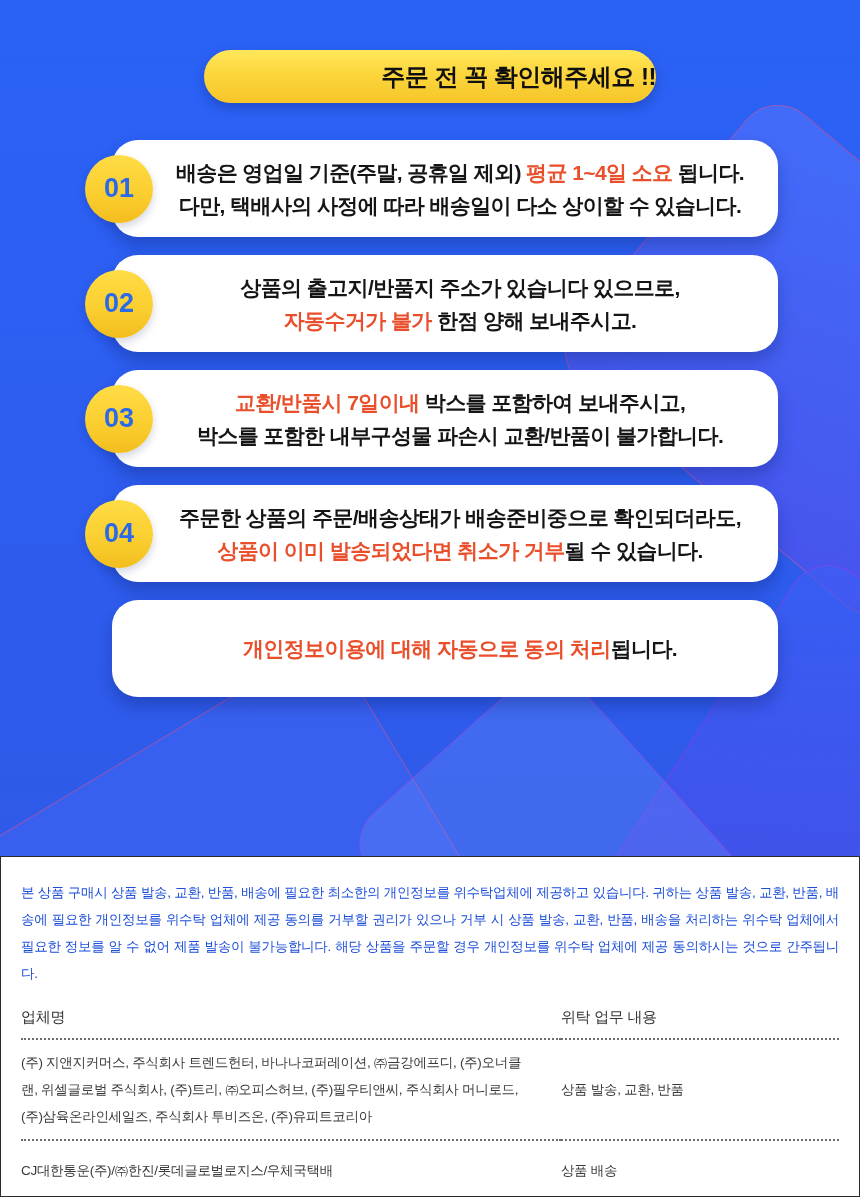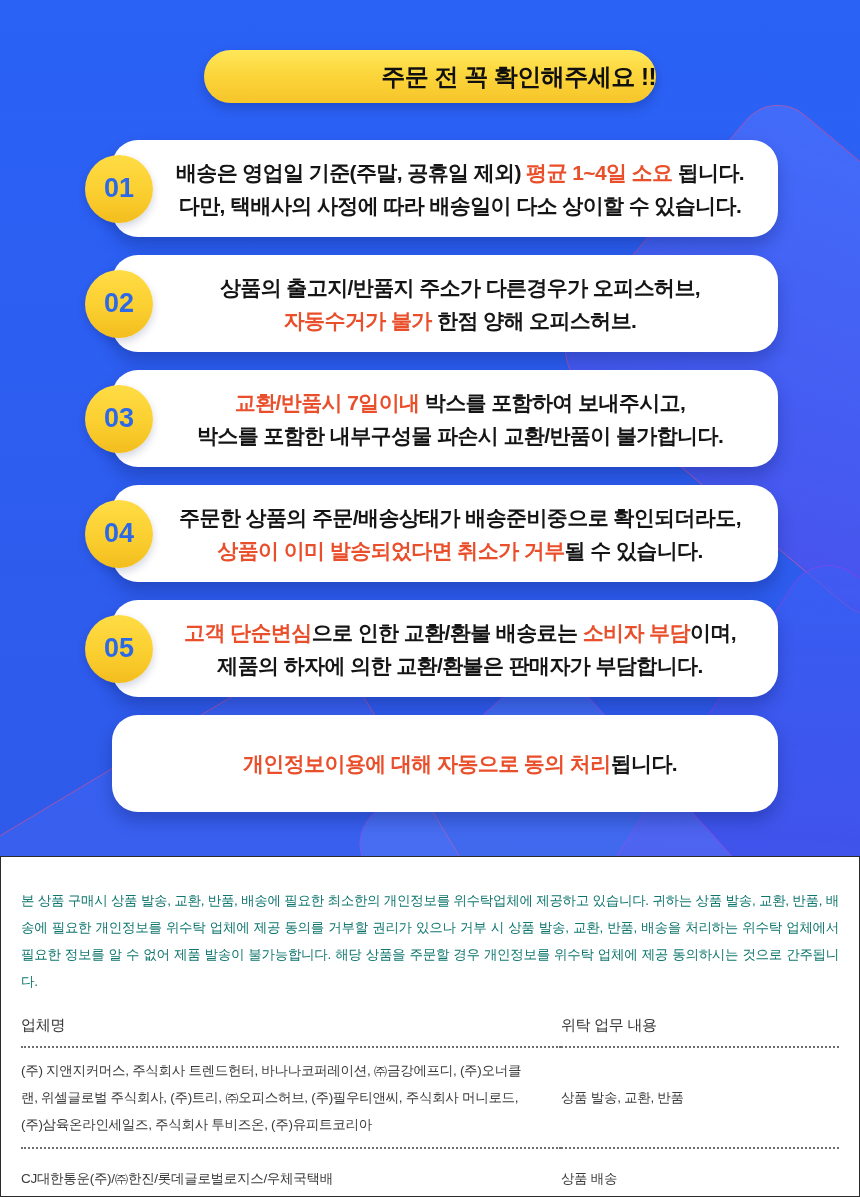--- a/index.html
+++ b/index.html
@@ -41,21 +41,21 @@
            font-size:27px; font-weight:700; color:#2c69e8;
            box-shadow:0 4px 8px rgba(8,20,90,.18); }
   .card-text { padding:0 32px 0 62px; text-align:center; }
   .line { font-size:21px; font-weight:700; color:#151515; line-height:33px; letter-spacing:-0.6px; white-space:nowrap; }
   .line .em { color:#ea4f2c; }
 
   
   .privacy { position:absolute; top:856px; left:0; width:860px; height:341px;
              background:#ffffff; border:1px solid #2b2b2b; padding:15px 20px 0 20px; }
   .privacy-title { font-size:15px; font-weight:700; color:#111; letter-spacing:-0.4px; }
-  .privacy-body { margin-top:15px; font-size:13.5px; line-height:27px; color:#0f766e;
+  .privacy-body { margin-top:7px; font-size:13.5px; line-height:27px; color:#1d4ed8;
                   letter-spacing:-0.3px; text-align:justify; }
   table.delegate { width:100%; margin-top:12px; border-collapse:collapse; table-layout:fixed; }
   table.delegate th { width:66%; text-align:left; font-weight:400; font-size:15px; color:#333;
                       padding:9px 0 11px 0; border-bottom:2px dotted #6e6e6e; letter-spacing:-0.3px; }
   table.delegate th.th-task { width:34%; }
   table.delegate td { vertical-align:middle; font-size:13.5px; color:#3a3a3a; line-height:27px;
                       letter-spacing:-0.3px; border-bottom:2px dotted #6e6e6e; }
   td.td-company { padding:9px 24px 9px 0; }
   tr.row-carriers td { padding-top:16px; padding-bottom:24px; }
 </style>
@@ -79,48 +79,41 @@
     <div class="badge">01</div>
     <div class="card-text">
             <div class="line"><span>배송은 영업일 기준(주말, 공휴일 제외) </span><span class="em">평균 1~4일 소요</span><span> 됩니다.</span></div>
             <div class="line"><span>다만, 택배사의 사정에 따라 배송일이 다소 상이할 수 있습니다.</span></div>
           </div>
   </div>
 
   <div class="card">
     <div class="badge">02</div>
     <div class="card-text">
-            <div class="line"><span>상품의 출고지/반품지 주소가 다른경우가 오피스허브,</span></div>
-            <div class="line"><span class="em">자동수거가 불가</span><span> 한점 양해 오피스허브.</span></div>
+            <div class="line"><span>상품의 출고지/반품지 주소가 있습니다 있으므로,</span></div>
+            <div class="line"><span class="em">자동수거가 불가</span><span> 한점 양해 보내주시고.</span></div>
           </div>
   </div>
 
   <div class="card">
     <div class="badge">03</div>
     <div class="card-text">
             <div class="line"><span class="em">교환/반품시 7일이내</span><span> 박스를 포함하여 보내주시고,</span></div>
             <div class="line"><span>박스를 포함한 내부구성물 파손시 교환/반품이 불가합니다.</span></div>
           </div>
   </div>
 
   <div class="card">
     <div class="badge">04</div>
     <div class="card-text">
             <div class="line"><span>주문한 상품의 주문/배송상태가 배송준비중으로 확인되더라도,</span></div>
             <div class="line"><span class="em">상품이 이미 발송되었다면 취소가 거부</span><span>될 수 있습니다.</span></div>
           </div>
   </div>
 
-  <div class="card">
-    <div class="badge">05</div>
-    <div class="card-text">
-            <div class="line"><span class="em">고객 단순변심</span><span>으로 인한 교환/환불 배송료는 </span><span class="em">소비자 부담</span><span>이며,</span></div>
-            <div class="line"><span>제품의 하자에 의한 교환/환불은 판매자가 부담합니다.</span></div>
-          </div>
-  </div>
 
   <div class="card">
     <div class="card-text">
             <div class="line"><span class="em">개인정보이용에 대해 자동으로 동의 처리</span><span>됩니다.</span></div>
           </div>
   </div>
 </div>
   </div>
 
   <div class="privacy">

